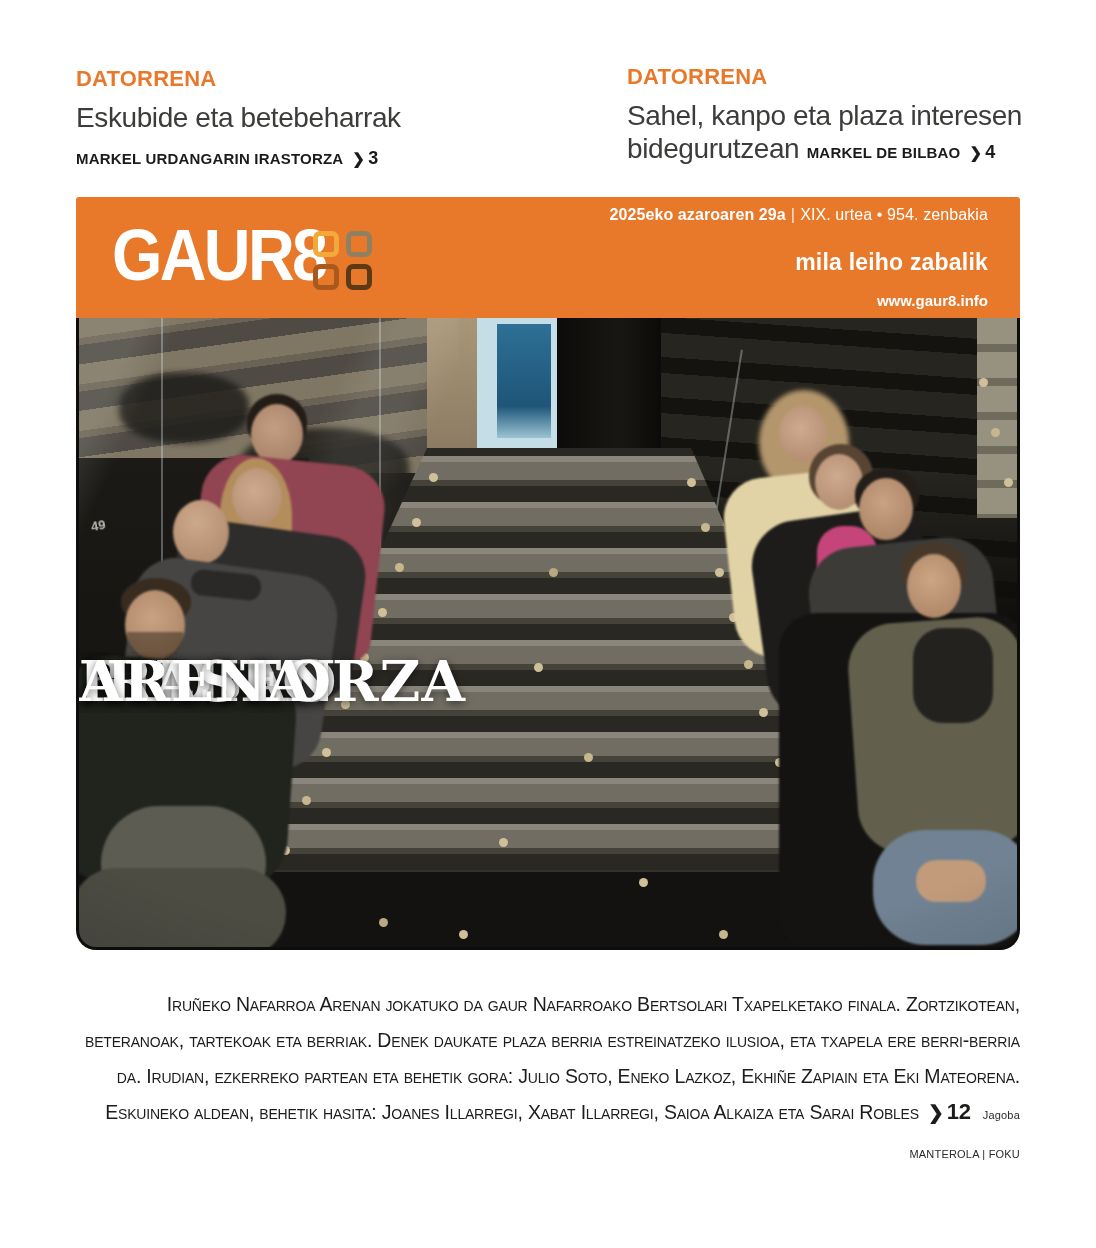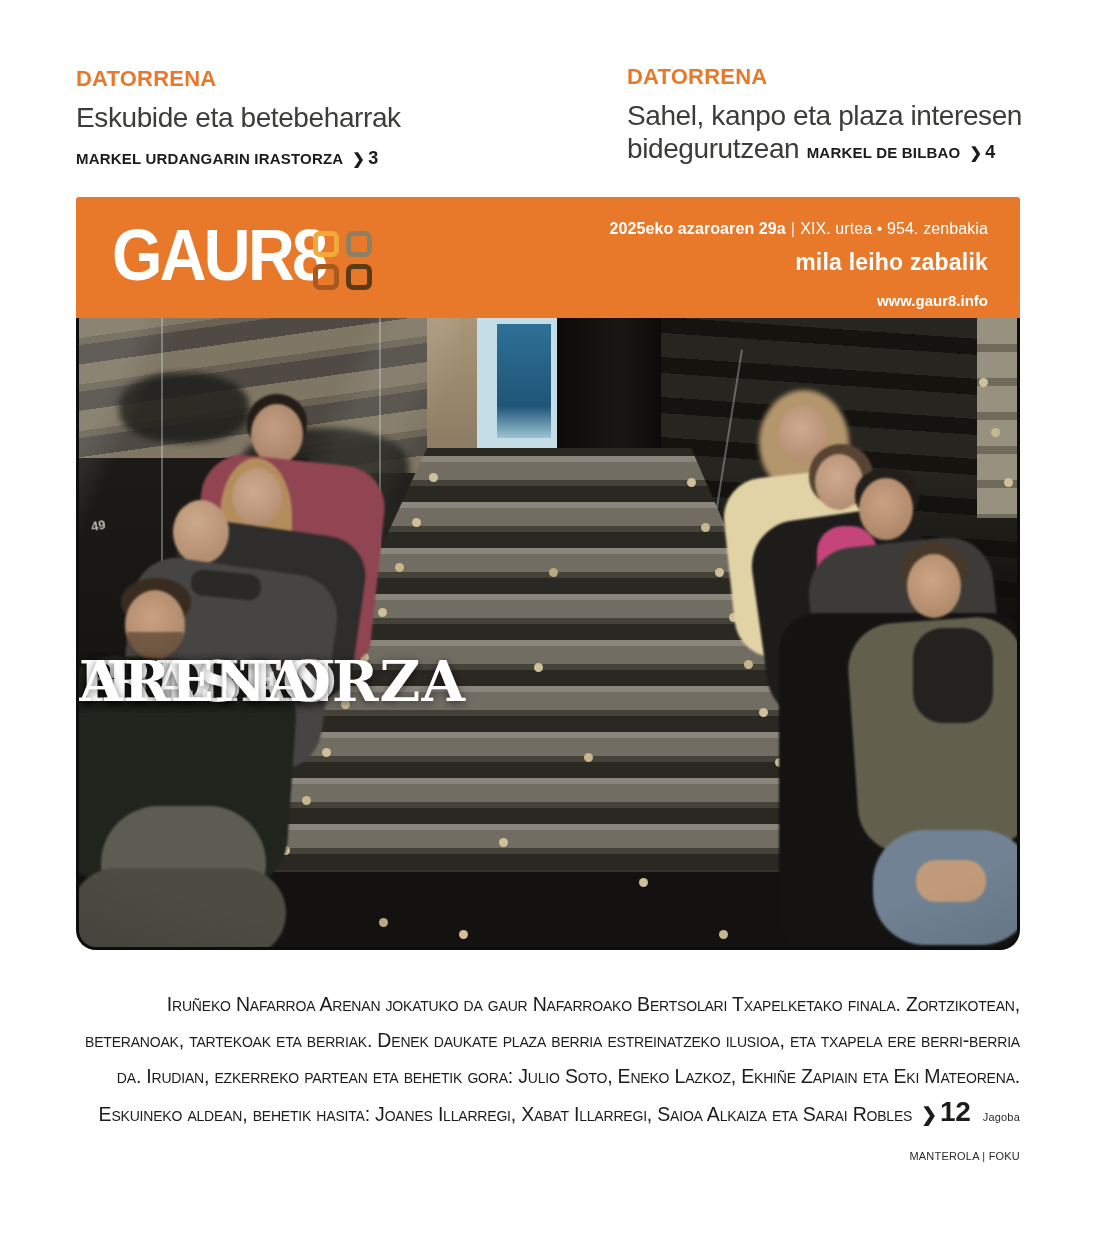--- a/index.html
+++ b/index.html
@@ -20,21 +20,21 @@
 
   
   .masthead{position:absolute;left:76px;top:197px;width:944px;height:121px;background:#e8782a;border-radius:3px 3px 0 0;}
   .logo{position:absolute;left:36px;top:22px;font-size:72px;line-height:72px;font-weight:bold;color:#fff;letter-spacing:-3px;transform:scaleX(.9);transform-origin:left center;}
   .logo-squares{position:absolute;left:237px;top:34px;width:62px;height:64px;display:grid;grid-template-columns:26px 26px;grid-template-rows:26px 26px;gap:7px;}
   .lsq{box-sizing:border-box;width:26px;height:26px;border-radius:7px;border:5px solid #000;background:transparent;}
   .lsq.tl{border-color:#f3a93a;}
   .lsq.tr{border-color:#8f8061;}
   .lsq.bl{border-color:#a9591d;}
   .lsq.br{border-color:#5d3a17;}
-  .mast-topright{position:absolute;right:32px;top:9px;text-align:right;color:#fff;margin-top:14px;}
+  .mast-topright{position:absolute;right:32px;top:9px;text-align:right;color:#fff;}
   .dateline{font-size:16px;letter-spacing:.1px;}
   .dateline b{font-weight:bold;}
   .dateline .sep{opacity:.85;padding:0 5px;font-weight:300;}
   .price{font-size:14px;font-weight:bold;margin-top:3px;}
   .mast-bottomright{position:absolute;right:32px;bottom:9px;text-align:right;color:#fff;}
   .tagline{font-size:23px;font-weight:bold;letter-spacing:.2px;}
   .website{font-size:15px;font-weight:bold;margin-top:16px;}
 
   
   .cover-photo{position:absolute;left:76px;top:318px;width:944px;height:632px;box-sizing:border-box;
@@ -80,21 +80,21 @@
   .cover-title{left:0;right:0;top:332px;text-align:center;z-index:30;
     font-family:"DejaVu Serif",serif;font-weight:bold;font-size:56px;line-height:63px;color:#ffffff;
     letter-spacing:1px;text-shadow:0 2px 9px rgba(0,0,0,.55);}
   .vignette{left:0;top:0;width:944px;height:632px;z-index:25;
     background:radial-gradient(125% 105% at 50% 40%,transparent 58%,rgba(0,0,0,.38) 100%);}
 
   
   .caption{position:absolute;left:76px;top:986px;width:944px;text-align:right;
     font-size:19.5px;line-height:36px;color:#1c1c1a;font-variant:small-caps;letter-spacing:-.2px;}
   .cap-chevron{font-weight:bold;font-size:19px;padding:0 3px 0 9px;font-variant:normal;}
-  .cap-page{font-size:28px;font-weight:bold;font-variant:normal;}
+  .cap-page{font-size:22px;font-weight:bold;font-variant:normal;}
   .cap-credit{font-size:11px;color:#2a2a28;margin-left:12px;font-variant:normal;letter-spacing:.2px;}
 </style>
 </head>
 <body>
 
 <div class="page">
 
   <div class="teasers">
     <div class="teaser-left">
       <div class="kicker">DATORRENA</div>

